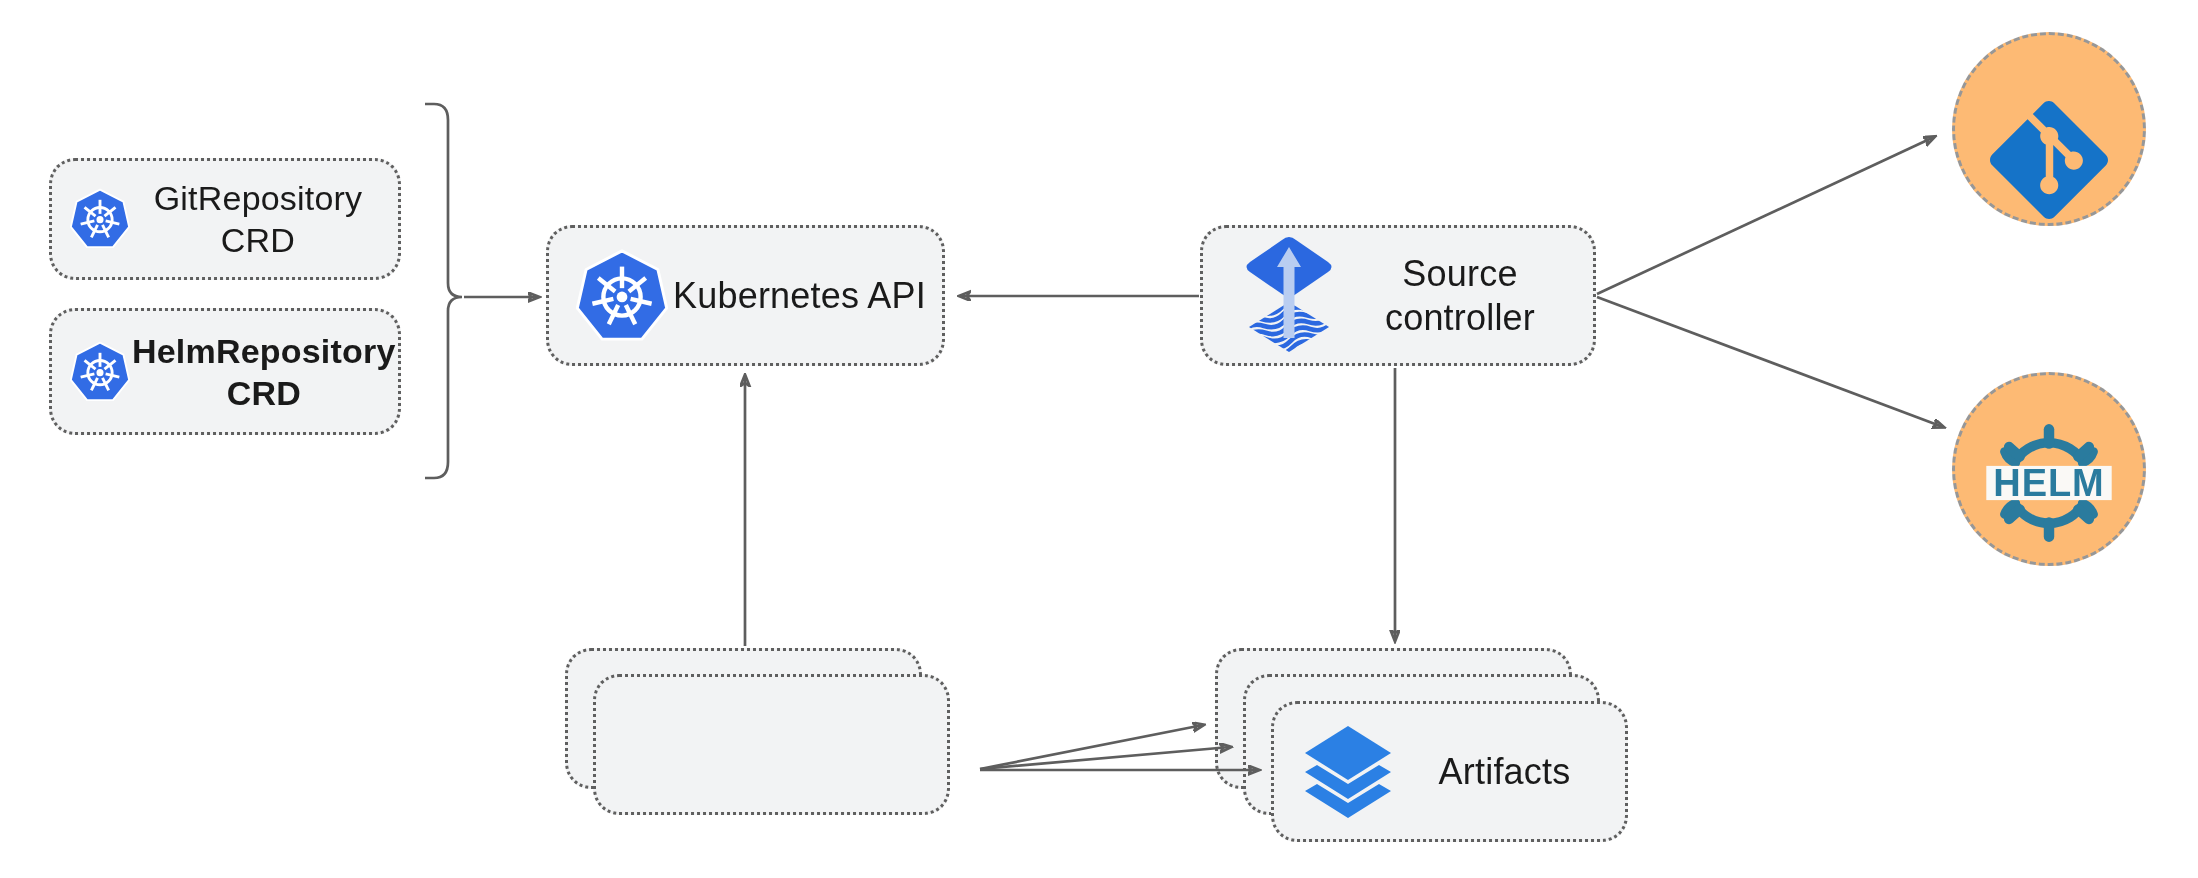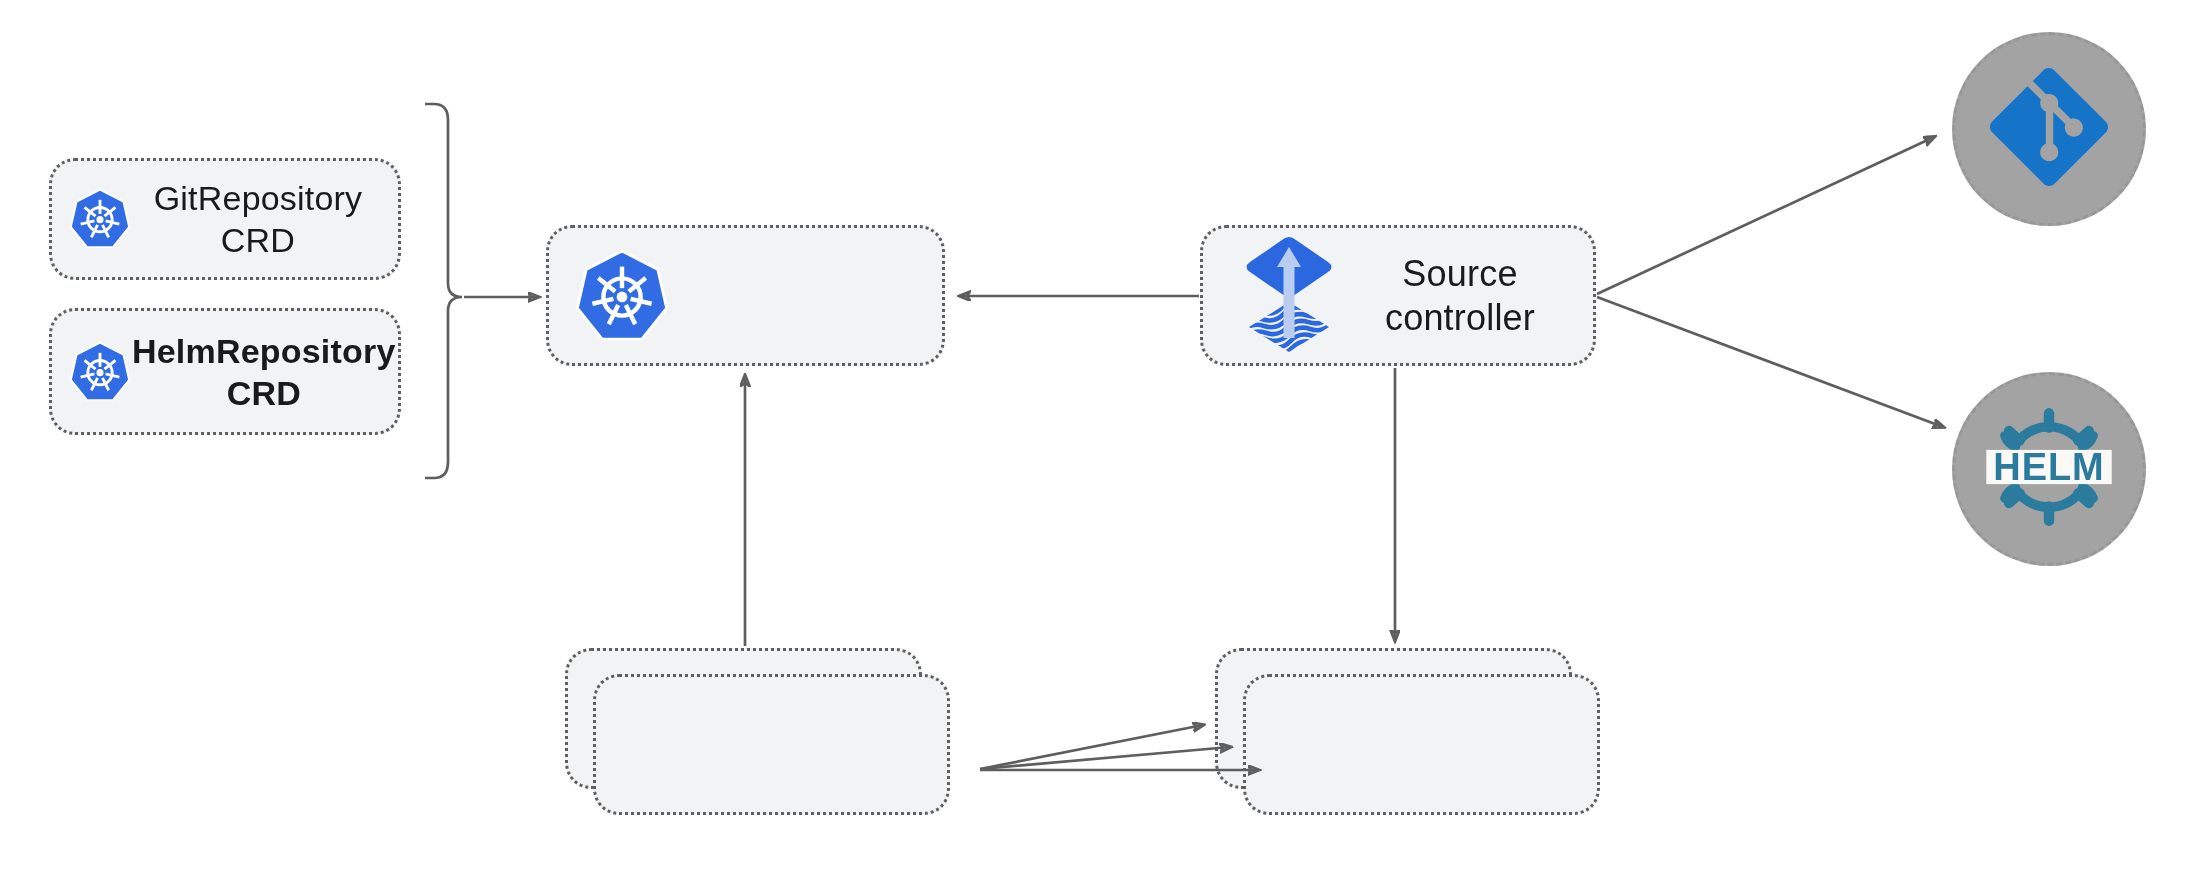--- a/index.html
+++ b/index.html
@@ -35,25 +35,25 @@
     line-height:44px;
     letter-spacing:0.2px;
     padding-right:14px;
     white-space:nowrap;
   }
   .node .label.small{font-size:34px;line-height:42px;}
   .circle-node{
     position:absolute;
     width:194px;height:194px;
     border-radius:50%;
-    background:#a3a3a3;
+    background:#fdba74;
     border:3px dashed #979797;
     box-sizing:border-box;
     display:flex;
-    align-items:center;
+    align-items:flex-end;
     justify-content:center;
   }
   #connector-layer{
     position:absolute;left:0;top:0;width:2198px;height:878px;
     pointer-events:none;
   }
   #connector-layer path{stroke:#5e5e5e;stroke-width:2.7;fill:none;}
 </style>
 </head>
 <body>
@@ -116,20 +116,21 @@
           <line x1="57" y1="45.4" x2="74.2" y2="31.7"></line>
           <line x1="58.8" y1="53" x2="80.2" y2="57.9"></line>
           <line x1="53.9" y1="59.1" x2="63.5" y2="78.9"></line>
           <line x1="46.1" y1="59.1" x2="36.5" y2="78.9"></line>
           <line x1="41.2" y1="53" x2="19.8" y2="57.9"></line>
           <line x1="43" y1="45.4" x2="25.8" y2="31.7"></line>
         </g>
         <circle cx="50" cy="51" r="5.5" fill="#ffffff"></circle>
       </svg>
     </span>
+    <span class="label">Kubernetes API</span>
   </div>
 
   <div class="node" style="left:1200px;top:225px;width:396px;height:141px;">
     <span class="icon" style="width:104px;height:124px;margin-left:34px;">
       <svg viewBox="0 0 104 124" width="104" height="124">
         <path d="M45,6 Q52,0 59,6 L91,28 Q98,33 91,38 L59,60 Q52,66 45,60 L13,38 Q6,33 13,28 Z" fill="#2b68e0"></path>
         <clipPath id="wavesClipA">
             <polygon points="52,68 92,93 52,118 12,93"></polygon>
           </clipPath>
         <g clip-path="url(#wavesClipA)">
@@ -150,20 +151,30 @@
       <span>Source</span><br>
       <span>controller</span>
     </span>
   </div>
 
   <div class="stack-layer" style="left:565px;top:648px;width:357px;height:141px;"></div>
   <div class="stack-layer" style="left:593px;top:674px;width:357px;height:141px;"></div>
 
   <div class="stack-layer" style="left:1215px;top:648px;width:357px;height:141px;"></div>
   <div class="stack-layer" style="left:1243px;top:674px;width:357px;height:141px;"></div>
+  <div class="node" style="left:1271px;top:701px;width:357px;height:141px;">
+    <span class="icon" style="width:100px;height:100px;margin-left:24px;">
+      <svg viewBox="0 0 100 100" width="100" height="100" fill="#2b80e4">
+        <polygon points="50,4 93,31 50,58 7,31"></polygon>
+        <path d="M7,50 L19,43 L50,62 L81,43 L93,50 L50,77 Z"></path>
+        <path d="M7,69 L19,62 L50,81 L81,62 L93,69 L50,96 Z"></path>
+      </svg>
+    </span>
+    <span class="label">Artifacts</span>
+  </div>
 
   <div class="circle-node" style="left:1952px;top:32px;">
     <span class="icon">
       <svg viewBox="0 0 24 24" width="118" height="118">
         <path fill="#1573c8" d="M23.546 10.93 13.067.452c-.604-.603-1.582-.603-2.188 0L8.708 2.627l2.76 2.76c.645-.215 1.379-.07 1.889.441.516.515.658 1.258.438 1.9l2.658 2.66c.645-.223 1.387-.078 1.9.435.721.72.721 1.884 0 2.604-.719.719-1.881.719-2.6 0-.539-.541-.674-1.337-.404-1.996L12.86 8.955v6.525c.176.086.342.203.488.348.713.721.713 1.883 0 2.6-.719.721-1.889.721-2.609 0-.719-.719-.719-1.879 0-2.598.182-.18.387-.316.605-.406V8.835c-.217-.091-.424-.222-.6-.401-.545-.545-.676-1.342-.396-2.009L7.636 3.7.45 10.881c-.6.605-.6 1.584 0 2.189l10.48 10.477c.604.604 1.582.604 2.186 0l10.43-10.43c.605-.603.605-1.582 0-2.187"></path>
       </svg>
     </span>
   </div>
 
   <div class="circle-node" style="left:1952px;top:372px;">

